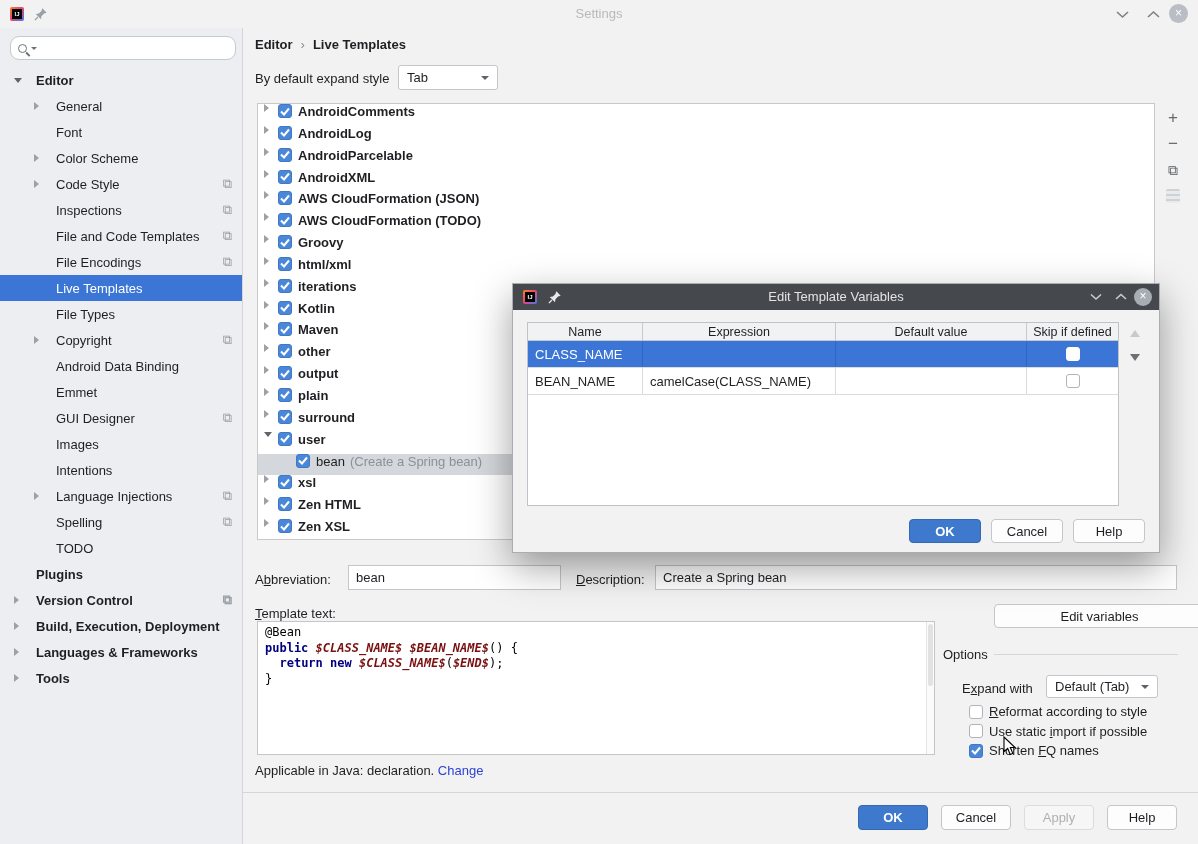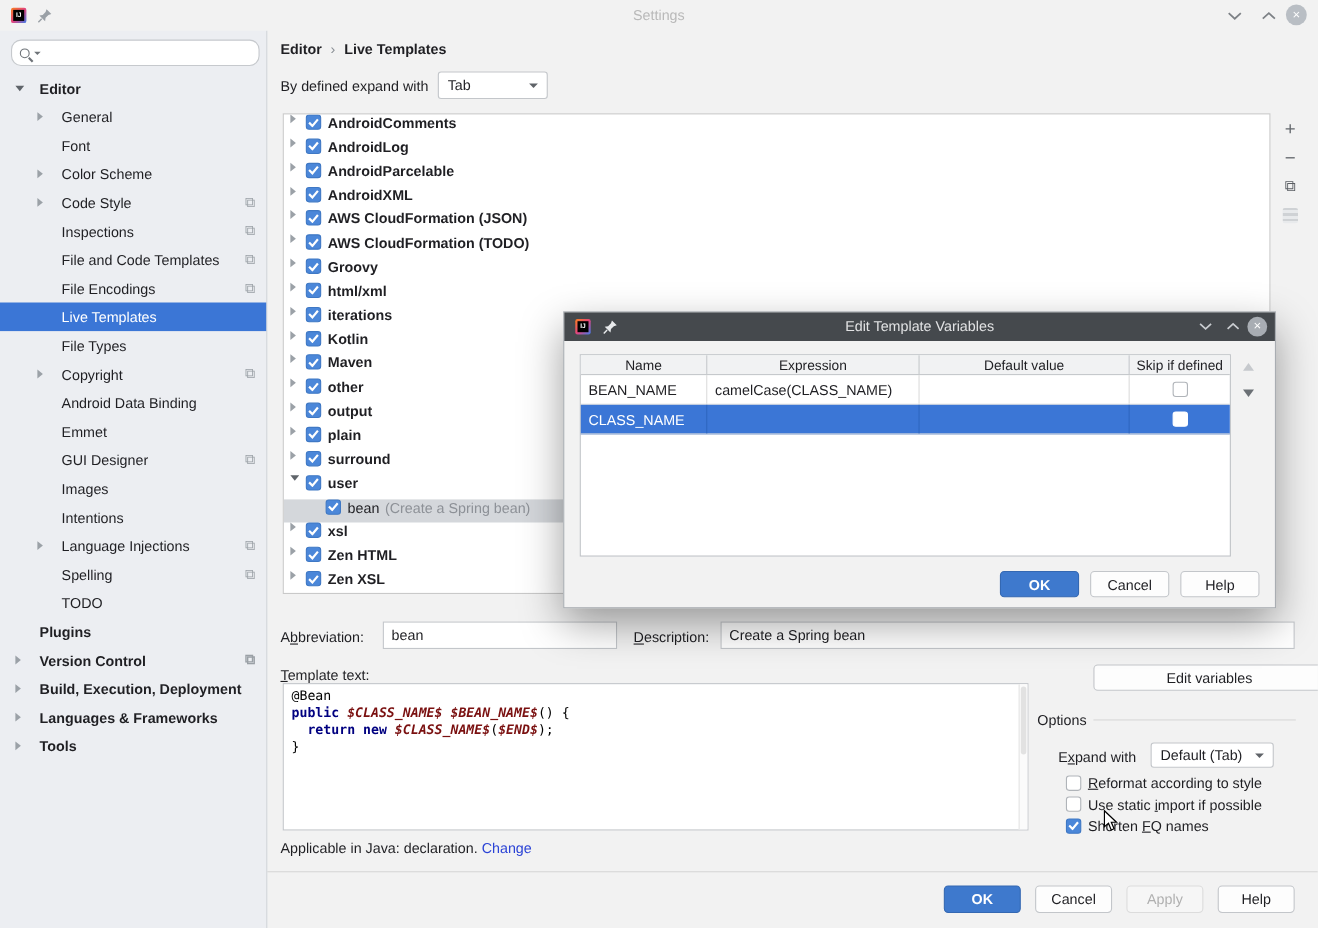--- a/index.html
+++ b/index.html
@@ -276,21 +276,21 @@
       <div class="nav-row lv0 b">
         <span class="tri-box">
           <span class="tri-r"></span>
         </span>
         <span class="nav-label">Tools</span>
       </div>
     </div>
 </div>
 
 <div id="breadcrumb"><span>Editor</span><span class="bc-sep">›</span><span>Live Templates</span></div>
-<div id="expand-default-label">By defined expand with</div>
+<div id="expand-default-label">By default expand style</div>
 <div id="expand-default-select" class="select">
   <span>Tab</span>
   <span class="sel-caret"></span>
 </div>
 
 <div id="tpl-list">
     <div class="tpl-row">
       <span class="tri-box">
         <span class="tri-r"></span>
       </span>
@@ -581,36 +581,36 @@
       </svg>
     <div id="md-close" class="close-circle">×</div>
   </div>
   <div id="var-table">
       <div class="thead">
         <div class="th w0">Name</div>
         <div class="th w1">Expression</div>
         <div class="th w2">Default value</div>
         <div class="th w3">Skip if defined</div>
       </div>
+      <div class="tr sel">
+        <div class="td w0">CLASS_NAME</div>
+        <div class="td w1"></div>
+        <div class="td w2"></div>
+        <div class="td w3 ctr">
+          <span class="cb onblue"></span>
+        </div>
+      </div>
       <div class="tr">
         <div class="td w0">BEAN_NAME</div>
         <div class="td w1">camelCase(CLASS_NAME)</div>
         <div class="td w2"></div>
         <div class="td w3 ctr">
           <span class="cb"></span>
         </div>
       </div>
-      <div class="tr sel">
-        <div class="td w0">CLASS_NAME</div>
-        <div class="td w1"></div>
-        <div class="td w2"></div>
-        <div class="td w3 ctr">
-          <span class="cb onblue"></span>
-        </div>
-      </div>
     </div>
   <div id="tbl-up"></div>
   <div id="tbl-down"></div>
   <div id="dlg-buttons">
       <button class="btn primary">OK</button>
       <button class="btn">Cancel</button>
       <button class="btn">Help</button>
     </div>
 </div>
 

